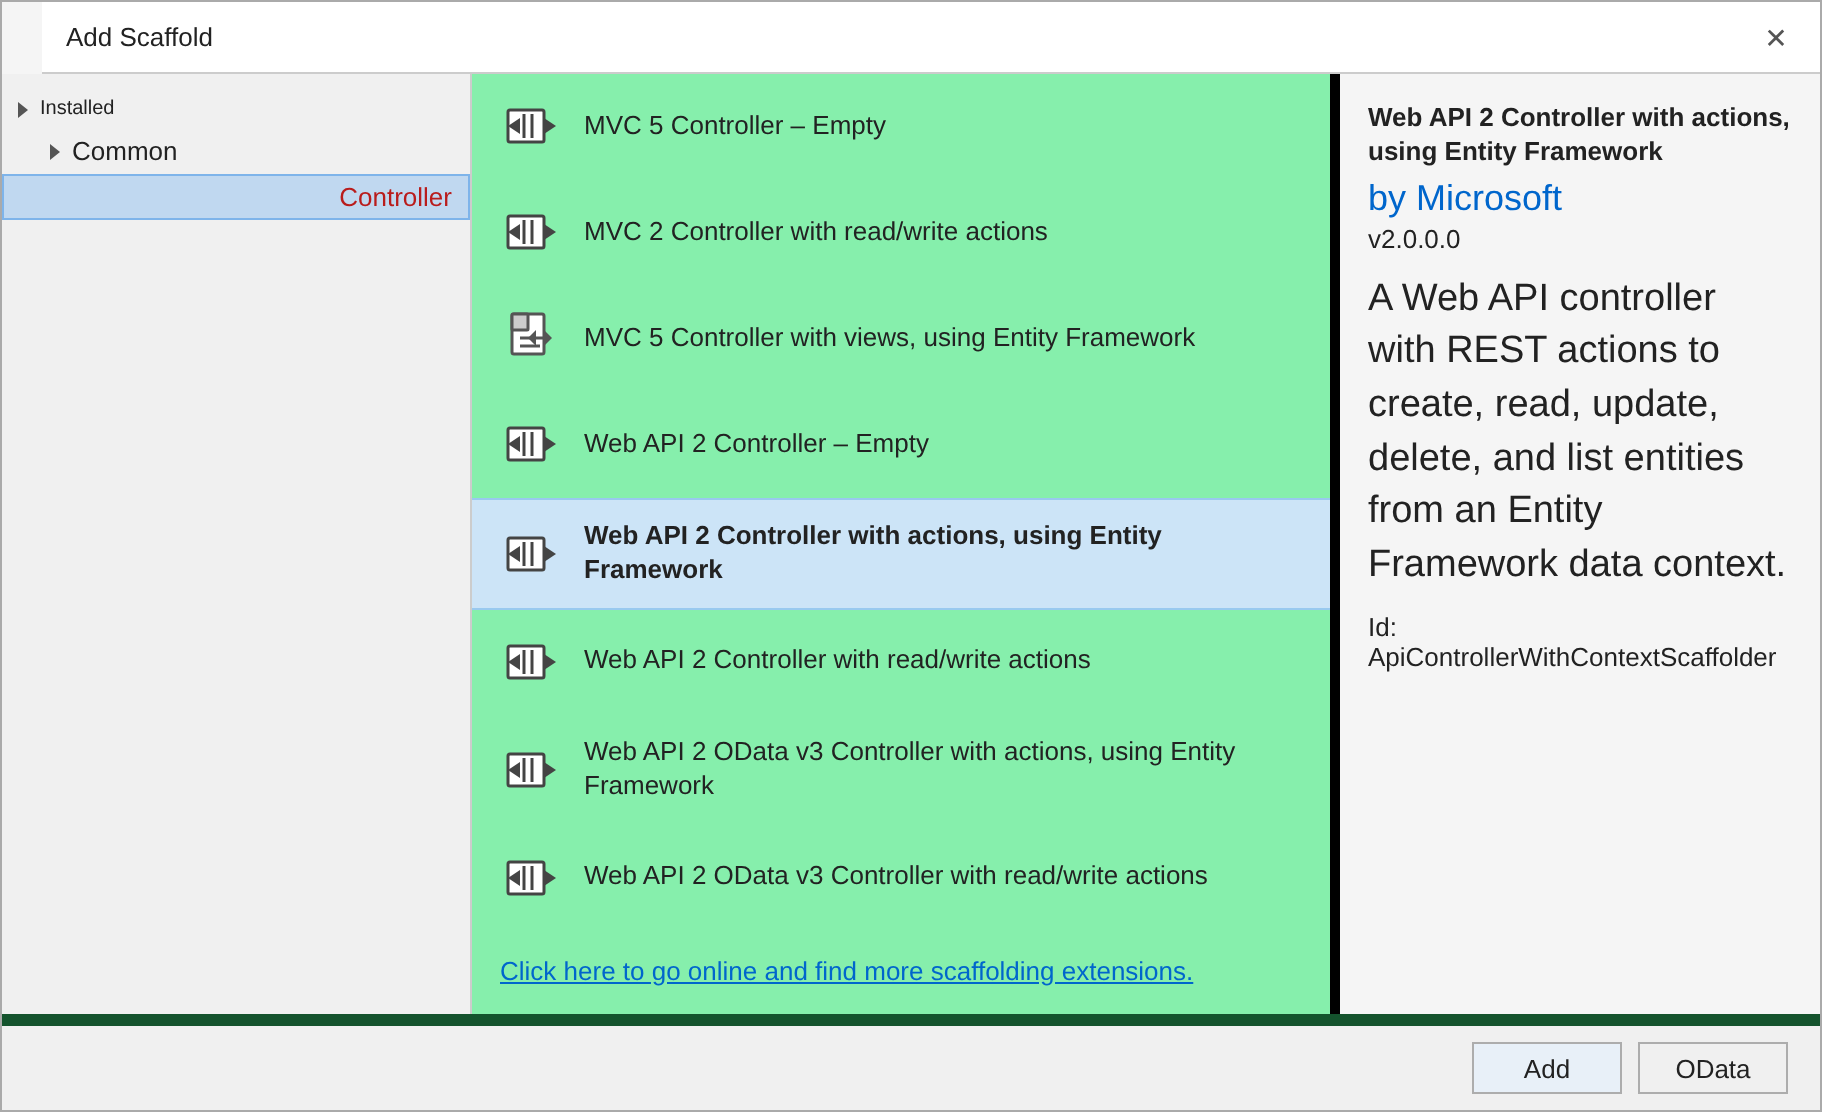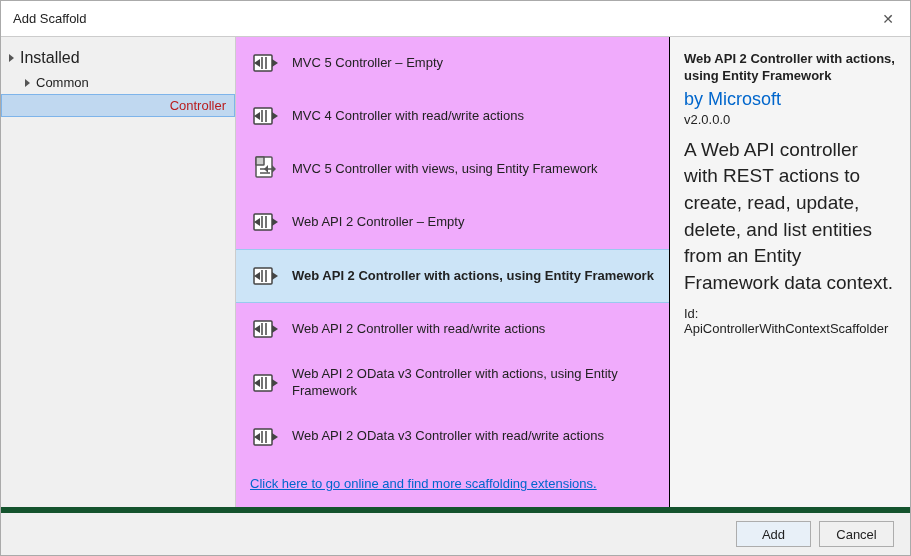--- a/index.html
+++ b/index.html
@@ -24,20 +24,21 @@
       box-shadow: 2px 2px 8px rgba(0,0,0,0.3);
     }
     .title-bar {
       background: #fff;
       border-bottom: 1px solid #ccc;
       padding: 8px 12px;
       display: flex;
       justify-content: space-between;
       align-items: center;
       height: 36px;
+      margin-left: 20px;
     }
     .title-bar-text {
       font-size: 13px;
       color: #222;
     }
     .close-btn {
       width: 20px;
       height: 20px;
       display: flex;
       align-items: center;
@@ -54,21 +55,21 @@
     .left-panel {
       width: 235px;
       background: #f0f0f0;
       border-right: 1px solid #ccc;
       padding: 8px 0;
     }
     .installed-header {
       display: flex;
       align-items: center;
       padding: 4px 8px;
-      font-size: 16px;
+      font-size: 10px;
       color: #222;
     }
     .triangle {
       width: 0;
       height: 0;
       border-left: 5px solid #555;
       border-top: 4px solid transparent;
       border-bottom: 4px solid transparent;
       margin-right: 6px;
     }
@@ -92,22 +93,22 @@
       cursor: pointer;
       color: #b91c1c;
       text-align: right;
     }
     .tree-child.selected {
       background: #c0d8f0;
       border: 1px solid #7eb4ea;
     }
     .middle-panel {
       flex: 1;
-      background: #f0abfc;
-      border-right: 1px solid #000000;
+      background: #86efac;
+      border-right: 5px solid #000000;
       overflow-y: auto;
       padding: 0;
     }
     .scaffold-item {
       display: flex;
       align-items: center;
       padding: 10px 14px;
       cursor: pointer;
       border-bottom: 1px solid transparent;
       color: #222;
@@ -243,21 +244,21 @@
           <div class="scaffold-item">
             <div class="scaffold-icon">
               <svg viewBox="0 0 28 28" xmlns="http://www.w3.org/2000/svg">
       <rect x="2" y="6" width="18" height="16" rx="1" fill="#fff" stroke="#444" stroke-width="1.5"></rect>
       <polygon points="20,10 26,14 20,18" fill="#444"></polygon>
       <polygon points="8,10 2,14 8,18" fill="#444"></polygon>
       <line x1="10" y1="8" x2="10" y2="20" stroke="#444" stroke-width="1.5"></line>
       <line x1="14" y1="8" x2="14" y2="20" stroke="#444" stroke-width="1.5"></line>
     </svg>
             </div>
-            <span class="scaffold-label">MVC 4 Controller with read/write actions</span>
+            <span class="scaffold-label">MVC 2 Controller with read/write actions</span>
           </div>
           <div class="scaffold-item">
             <div class="scaffold-icon">
               <svg viewBox="0 0 28 28" xmlns="http://www.w3.org/2000/svg">
         <rect x="4" y="2" width="16" height="20" rx="1" fill="#fff" stroke="#555" stroke-width="1.5"></rect>
         <rect x="4" y="2" width="8" height="8" rx="0.5" fill="#ccc" stroke="#555" stroke-width="1.5"></rect>
         <path d="M8 14 L20 14" stroke="#555" stroke-width="1.5"></path>
         <path d="M8 18 L18 18" stroke="#555" stroke-width="1.5"></path>
         <polygon points="20,10 24,14 20,18" fill="#555"></polygon>
         <polygon points="16,10 12,14 16,18" fill="#555"></polygon>
@@ -334,15 +335,15 @@
       <div class="detail-author">by Microsoft</div>
       <div class="detail-version">v2.0.0.0</div>
       <div class="detail-desc">A Web API controller with REST actions to create, read, update, delete, and list entities from an Entity Framework data context.</div>
       <div class="detail-id">Id: ApiControllerWithContextScaffolder</div>
     </div>
 
   </div>
 
   <div class="footer">
     <button class="btn primary">Add</button>
-    <button class="btn">Cancel</button>
+    <button class="btn">OData</button>
   </div>
 </div>
 
 </body></html>

